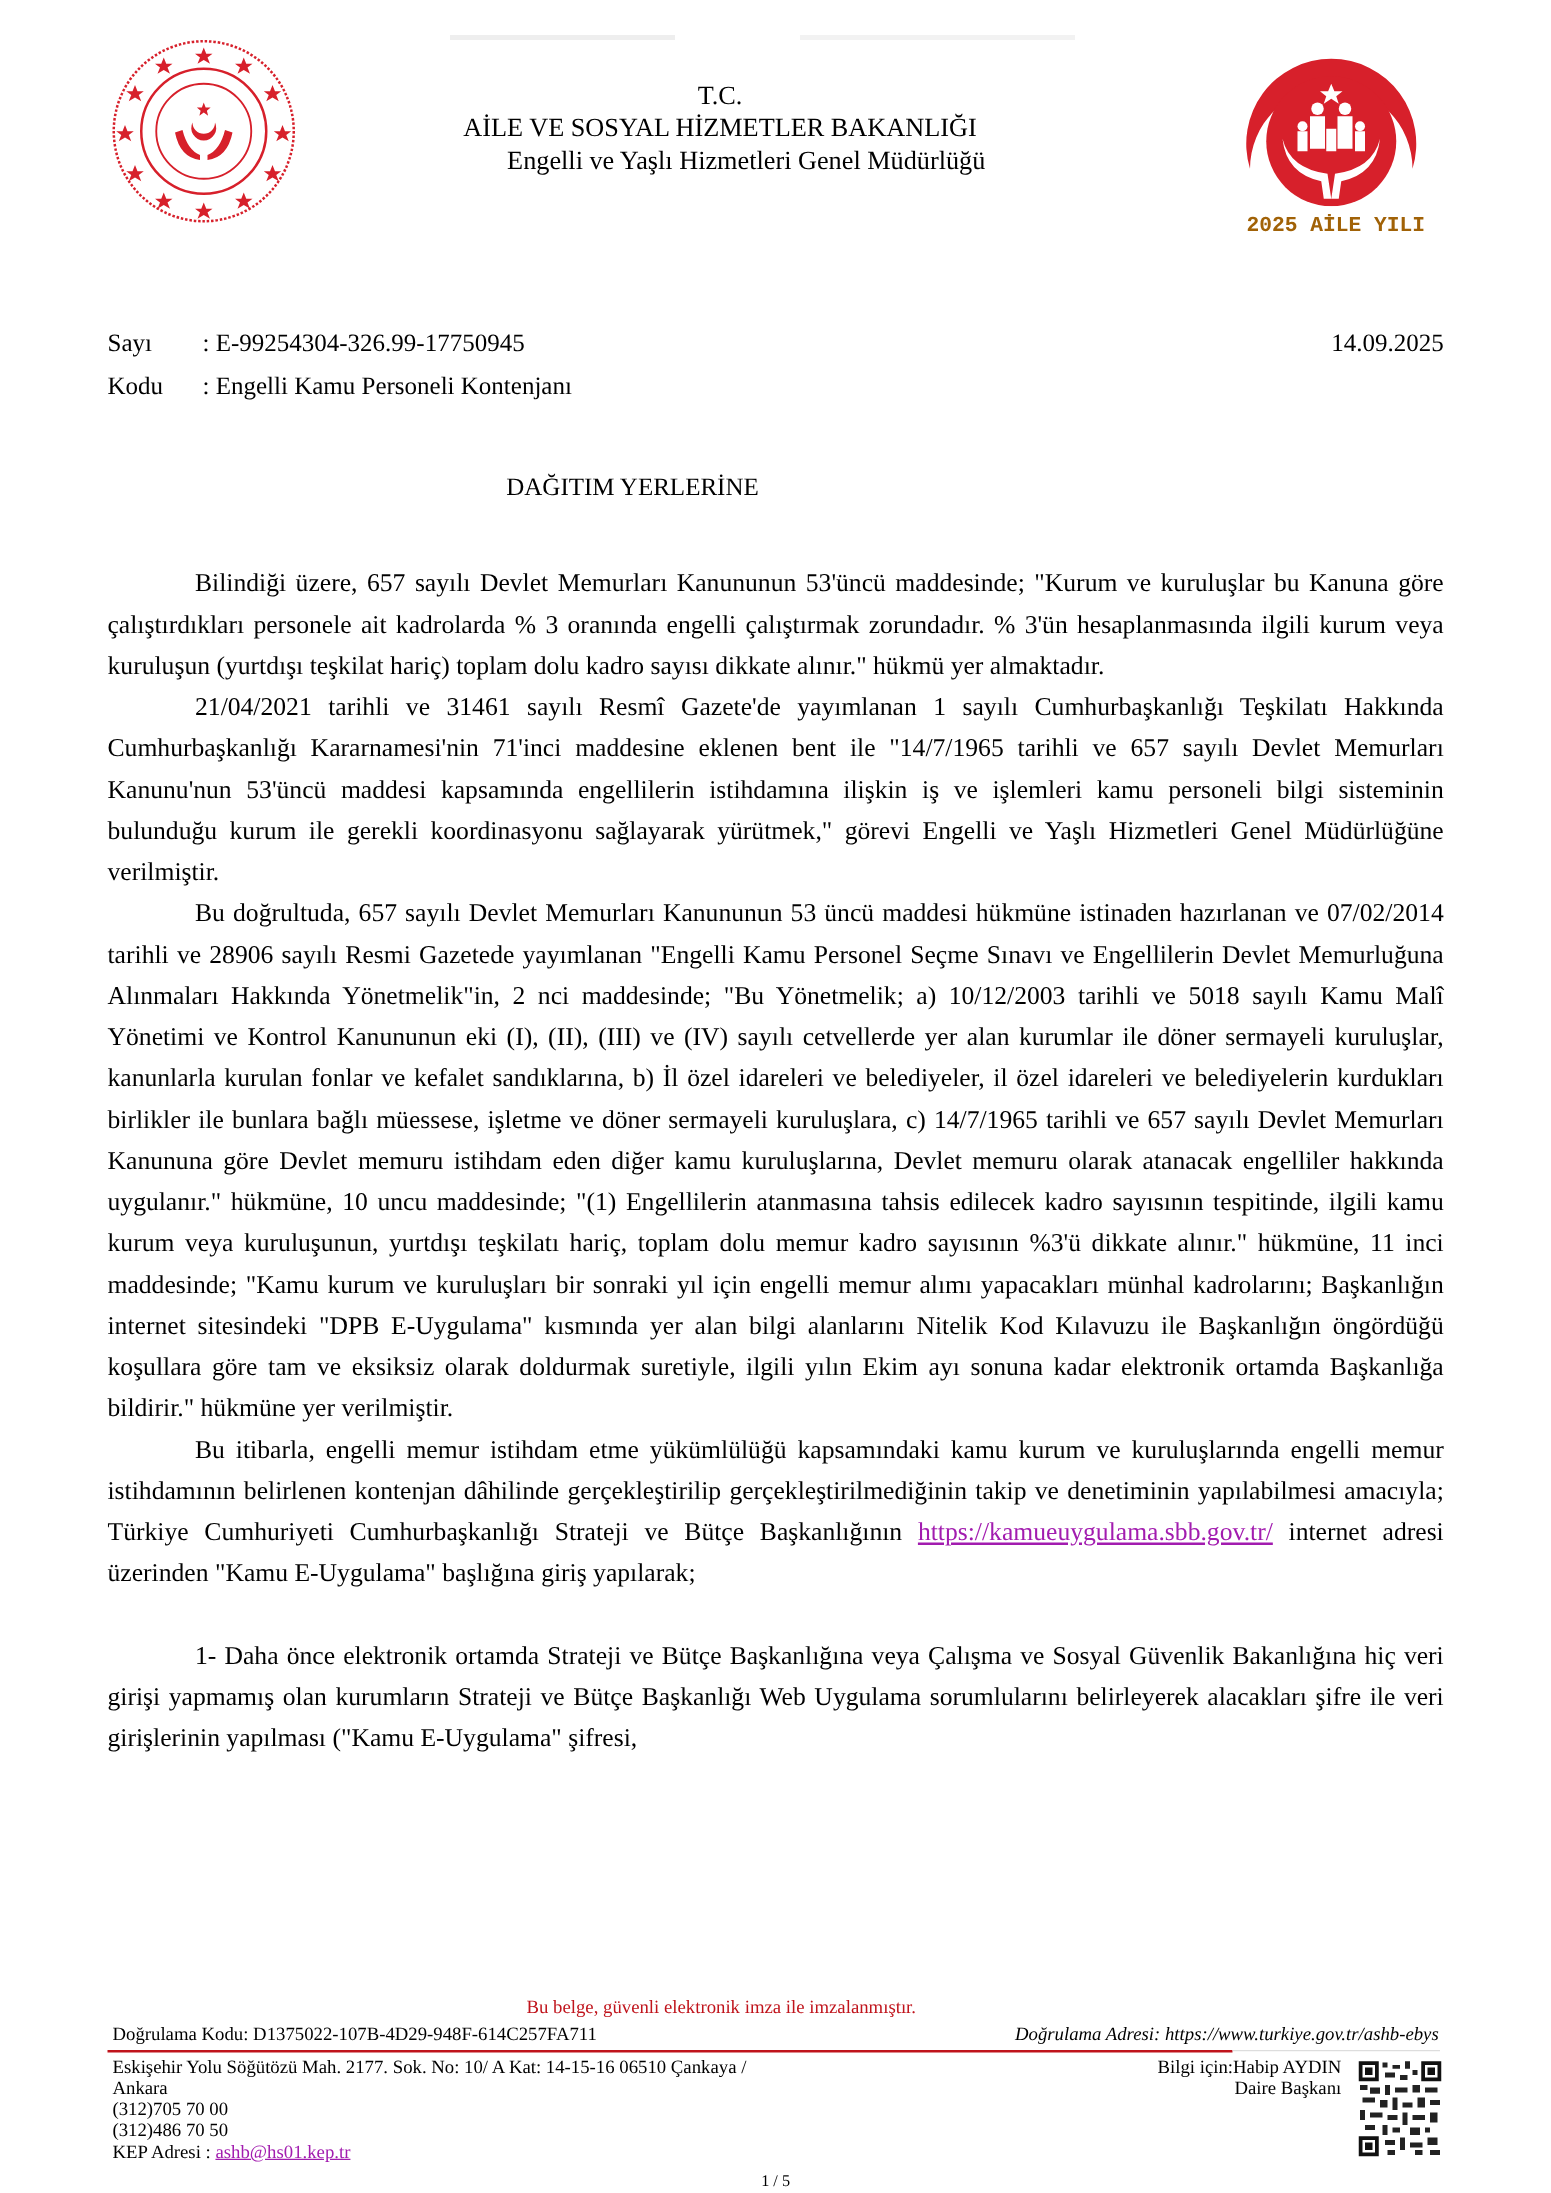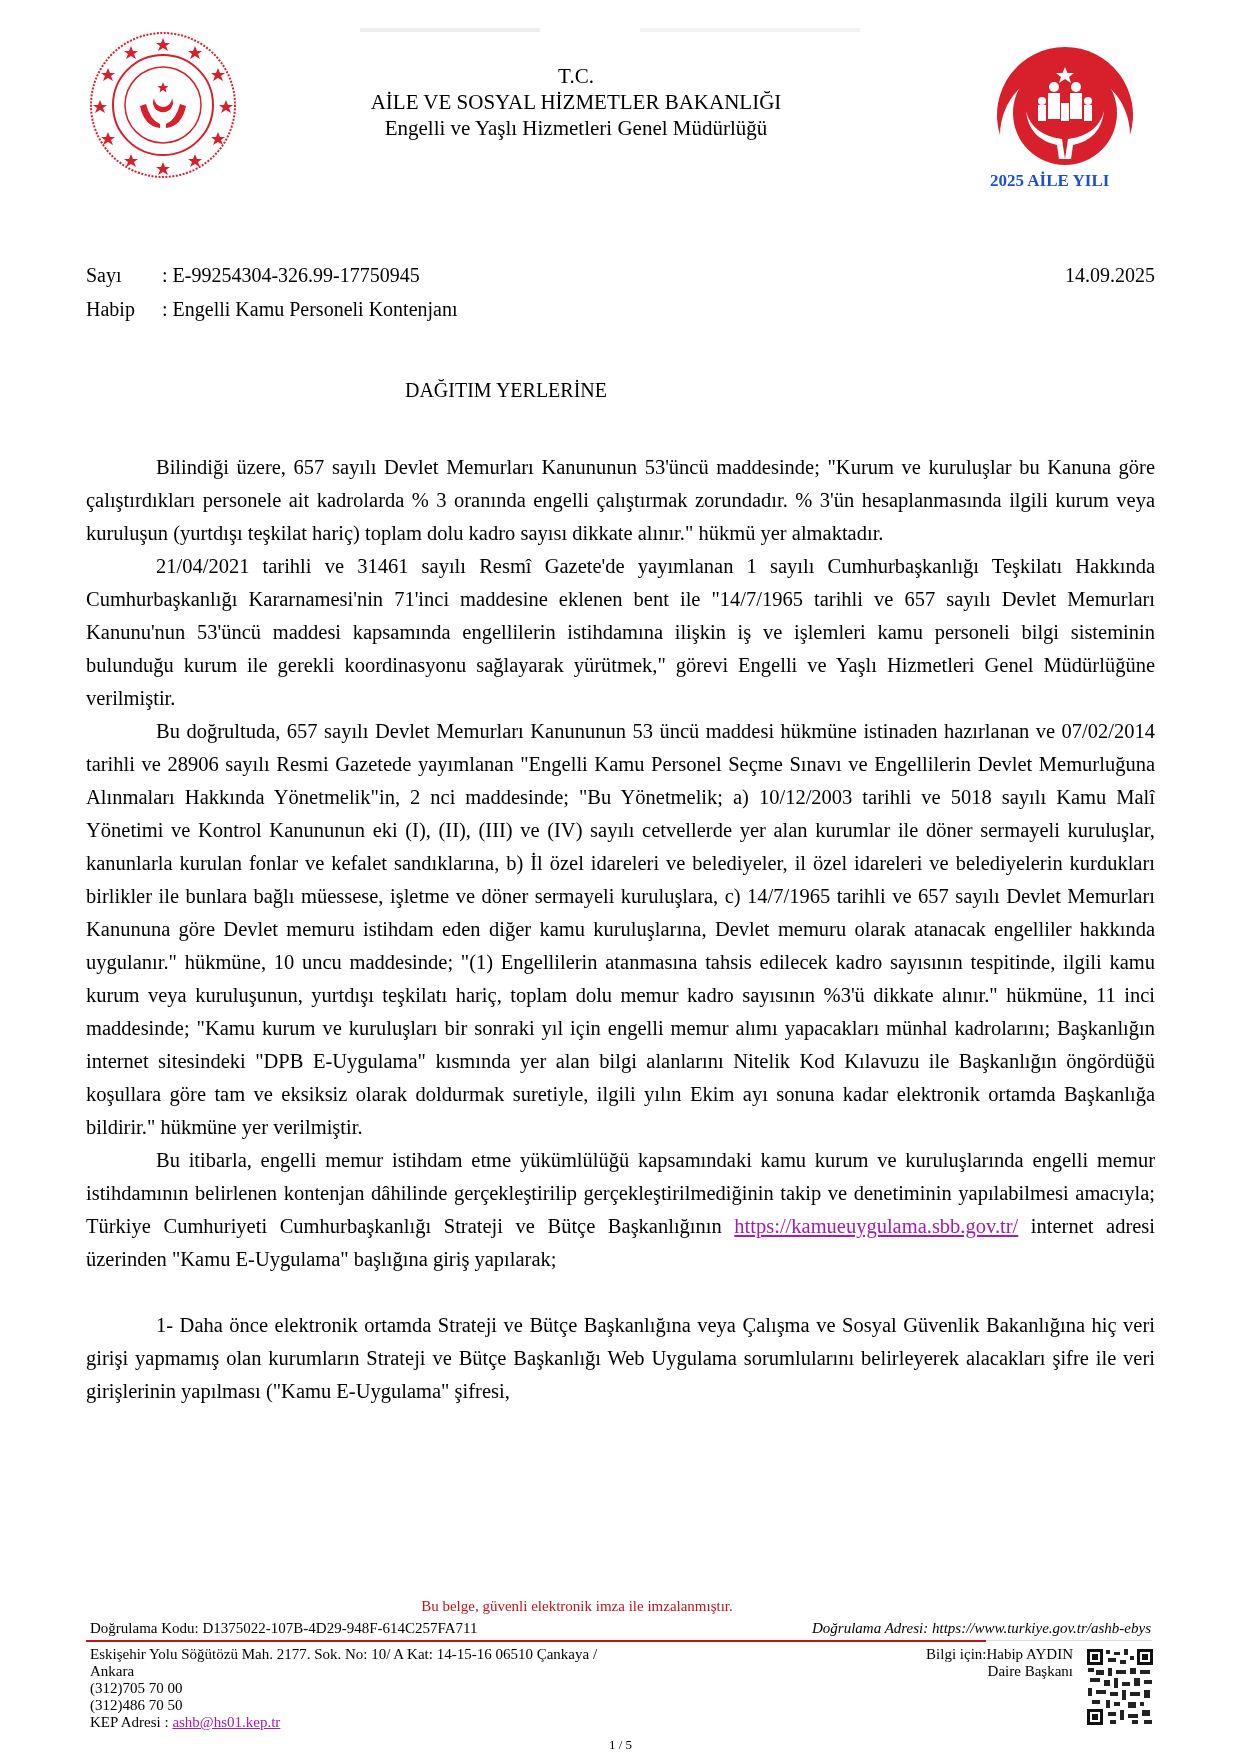--- a/index.html
+++ b/index.html
@@ -42,46 +42,46 @@
     <circle cx="75" cy="75" r="38" fill="none" stroke="#d7202b" stroke-width="1.5"></circle>
     <path d="M66,68 a10,10 0 1,0 18,0 a8,8 0 1,1 -18,0z" fill="#d7202b"></path>
     <polygon points="75,52 76.5,56 80.5,56 77.5,58.5 78.5,62.5 75,60 71.5,62.5 72.5,58.5 69.5,56 73.5,56" fill="#d7202b"></polygon>
     <path d="M52,76 q4,20 20,22 l0,-4 q-10,-4 -14,-20z" fill="#d7202b"></path>
     <path d="M98,76 q-4,20 -20,22 l0,-4 q10,-4 14,-20z" fill="#d7202b"></path>
   </svg>
 </div>
 
 <div class="abs header-title" style="top:64px;">T.C.</div>
 <div class="abs header-title" style="top:90px;">AİLE VE SOSYAL HİZMETLER BAKANLIĞI</div>
-<div class="abs header-title" style="top:116px;">Engelli ve Yaşlı Hizmetleri Genel Müdürlüğü</div>
+<div class="abs header-title" style="top:116px;padding-left:21px;">Engelli ve Yaşlı Hizmetleri Genel Müdürlüğü</div>
 
 <div class="abs" style="left:990px;top:45px;width:150px;height:150px;">
   <svg width="150" height="120" viewBox="0 0 150 120">
     <path d="M10,90 A68,68 0 1,1 140,90 A64,64 0 1,0 10,90z" fill="#d7202b"></path>
     <circle cx="75" cy="68" r="52" fill="#d7202b"></circle>
     <polygon points="75,22 77.5,28 84,28 79,32 81,38 75,34 69,38 71,32 66,28 72.5,28" fill="#fff"></polygon>
     <circle cx="64" cy="42" r="5" fill="#fff"></circle>
     <circle cx="86" cy="42" r="5" fill="#fff"></circle>
     <circle cx="52" cy="56" r="4" fill="#fff"></circle>
     <circle cx="98" cy="56" r="4" fill="#fff"></circle>
     <rect x="58" y="48" width="12" height="26" fill="#fff"></rect>
     <rect x="80" y="48" width="12" height="26" fill="#fff"></rect>
     <rect x="48" y="60" width="8" height="16" fill="#fff"></rect>
     <rect x="94" y="60" width="8" height="16" fill="#fff"></rect>
     <rect x="71" y="58" width="8" height="18" fill="#fff"></rect>
     <path d="M36,66 q6,24 36,28 l3,20 l-6,0 l-2,-14 q-28,-6 -31,-34z" fill="#fff"></path>
     <path d="M114,66 q-6,24 -36,28 l-3,20 l6,0 l2,-14 q28,-6 31,-34z" fill="#fff"></path>
   </svg>
-  <div style="text-align:left;color:#1d4ed8;font-weight:bold;font-size:17px;margin-top:2px;font-family:Liberation Serif, serif;">2025 AİLE YILI</div>
+  <div style="text-align:right;color:#a16207;font-weight:bold;font-size:17px;margin-top:2px;font-family:Liberation Mono, monospace;">2025 AİLE YILI</div>
 </div>
 
 <div class="abs meta-row" style="left:86px;top:264px;">Sayı</div>
 <div class="abs meta-row" style="left:162px;top:264px;">: E-99254304-326.99-17750945</div>
 <div class="abs meta-row" style="right:86px;top:264px;">14.09.2025</div>
-<div class="abs meta-row" style="left:86px;top:298px;">Habip</div>
+<div class="abs meta-row" style="left:86px;top:298px;">Kodu</div>
 <div class="abs meta-row" style="left:162px;top:298px;">: Engelli Kamu Personeli Kontenjanı</div>
 
 <div class="abs" style="left:0;width:1012px;text-align:center;top:379px;font-size:20px;">DAĞITIM YERLERİNE</div>
 
 <div class="body-text" style="top:451px;">
   <p>Bilindiği üzere,  657 sayılı Devlet Memurları Kanununun 53'üncü maddesinde;  "Kurum ve kuruluşlar bu Kanuna göre çalıştırdıkları personele ait kadrolarda % 3 oranında engelli çalıştırmak zorundadır. % 3'ün hesaplanmasında ilgili kurum veya kuruluşun (yurtdışı teşkilat hariç) toplam dolu kadro sayısı dikkate alınır." hükmü yer almaktadır.</p>
   <p>21/04/2021 tarihli ve 31461 sayılı Resmî Gazete'de yayımlanan 1 sayılı Cumhurbaşkanlığı Teşkilatı Hakkında Cumhurbaşkanlığı Kararnamesi'nin 71'inci maddesine eklenen bent ile "14/7/1965 tarihli ve 657 sayılı Devlet Memurları Kanunu'nun 53'üncü maddesi kapsamında engellilerin istihdamına ilişkin iş ve işlemleri kamu personeli bilgi sisteminin bulunduğu kurum ile gerekli koordinasyonu sağlayarak yürütmek," görevi Engelli ve Yaşlı Hizmetleri Genel Müdürlüğüne verilmiştir.</p>
   <p>Bu doğrultuda, 657 sayılı Devlet Memurları Kanununun 53 üncü maddesi hükmüne istinaden hazırlanan ve 07/02/2014 tarihli ve 28906 sayılı Resmi Gazetede yayımlanan "Engelli Kamu Personel Seçme Sınavı ve Engellilerin Devlet Memurluğuna Alınmaları Hakkında  Yönetmelik"in, 2 nci maddesinde; "Bu Yönetmelik; a) 10/12/2003 tarihli ve 5018 sayılı Kamu Malî Yönetimi ve Kontrol Kanununun eki (I), (II), (III) ve (IV) sayılı cetvellerde yer alan kurumlar ile döner sermayeli kuruluşlar, kanunlarla kurulan fonlar ve kefalet sandıklarına, b) İl özel idareleri ve belediyeler, il özel idareleri ve belediyelerin kurdukları birlikler ile bunlara bağlı müessese, işletme ve döner sermayeli kuruluşlara, c) 14/7/1965 tarihli ve 657 sayılı Devlet Memurları Kanununa göre Devlet memuru istihdam eden diğer kamu kuruluşlarına, Devlet memuru olarak atanacak engelliler hakkında uygulanır." hükmüne, 10 uncu maddesinde; "(1) Engellilerin atanmasına tahsis edilecek kadro sayısının tespitinde, ilgili kamu kurum veya kuruluşunun, yurtdışı teşkilatı hariç, toplam dolu memur kadro sayısının %3'ü dikkate alınır." hükmüne, 11 inci maddesinde; "Kamu kurum ve kuruluşları bir sonraki yıl için engelli memur alımı yapacakları münhal kadrolarını; Başkanlığın internet sitesindeki "DPB E-Uygulama" kısmında yer alan bilgi alanlarını Nitelik Kod Kılavuzu ile Başkanlığın öngördüğü koşullara göre tam ve eksiksiz olarak doldurmak suretiyle, ilgili yılın Ekim ayı sonuna kadar elektronik ortamda Başkanlığa bildirir." hükmüne yer verilmiştir.</p>
   <p><span>Bu itibarla,  engelli memur istihdam etme yükümlülüğü kapsamındaki kamu kurum ve kuruluşlarında engelli memur istihdamının belirlenen kontenjan dâhilinde gerçekleştirilip  gerçekleştirilmediğinin takip ve denetiminin yapılabilmesi amacıyla; Türkiye Cumhuriyeti Cumhurbaşkanlığı Strateji ve Bütçe Başkanlığının </span><a class="link" href="#" title="https://kamueuygulama.sbb.gov.tr/">https://kamueuygulama.sbb.gov.tr/</a><span> internet adresi üzerinden  "Kamu E-Uygulama"  başlığına giriş yapılarak;</span></p>
   <p class="gap">1- Daha önce elektronik ortamda Strateji ve Bütçe Başkanlığına veya Çalışma ve Sosyal Güvenlik Bakanlığına hiç veri girişi yapmamış olan kurumların Strateji ve Bütçe Başkanlığı Web Uygulama sorumlularını belirleyerek alacakları şifre ile veri girişlerinin yapılması ("Kamu E-Uygulama" şifresi,</p>

